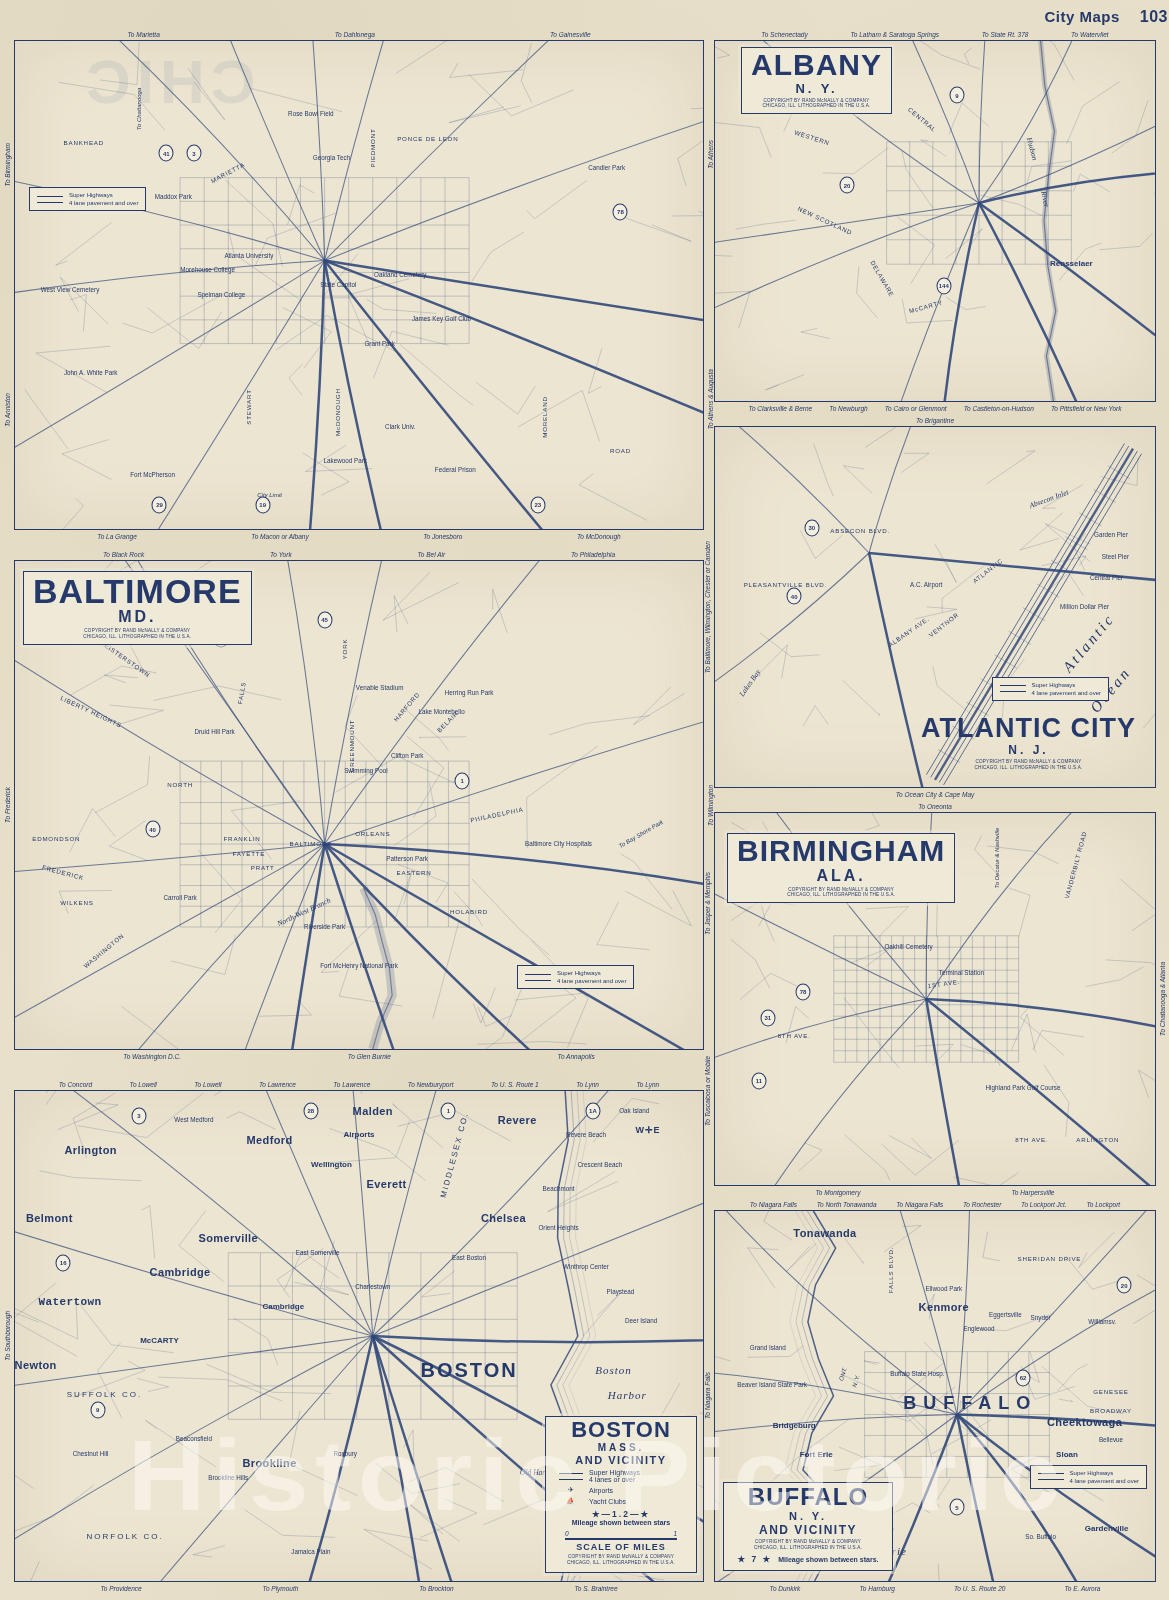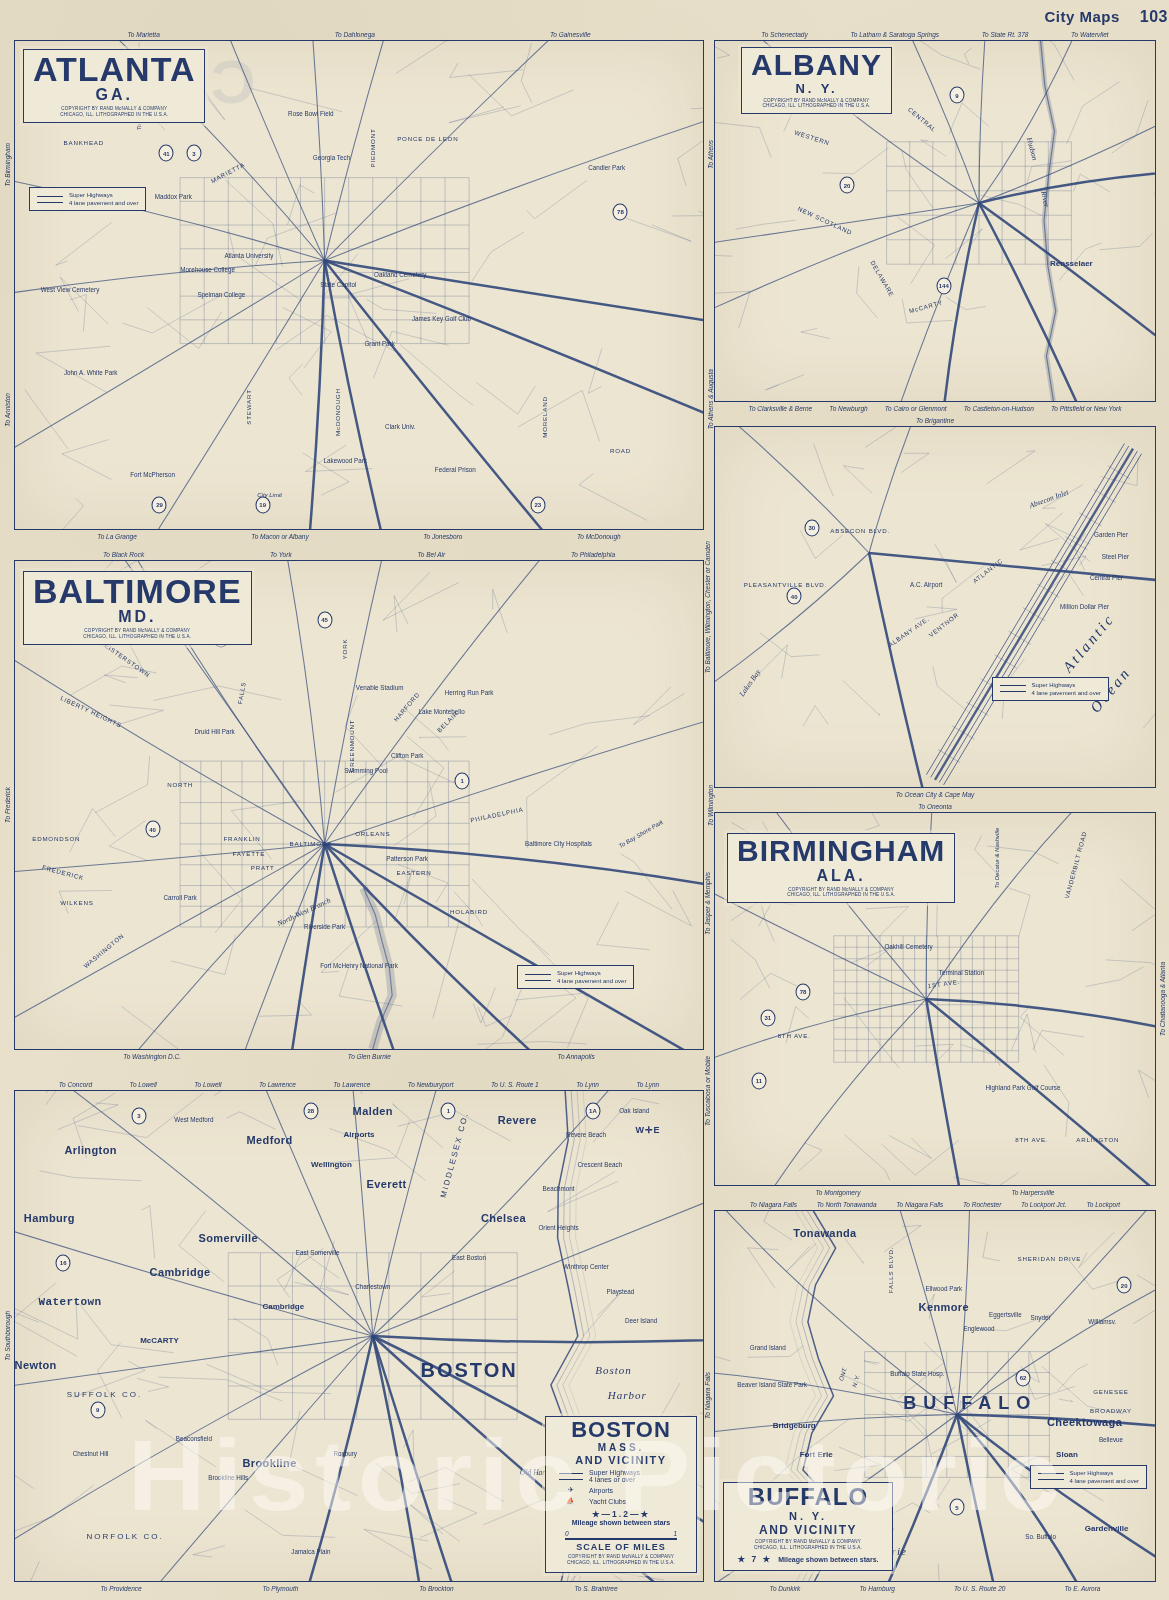--- a/index.html
+++ b/index.html
@@ -183,26 +183,20 @@
           <span class="ml p" style="left: 64%; top: 88%;">Federal Prison</span>
           <span class="ml r" style="left: 34%; top: 75%; transform: translate(-50%, -50%) rotate(-90deg);">STEWART</span>
           <span class="ml r" style="left: 47%; top: 76%; transform: translate(-50%, -50%) rotate(-90deg);">McDONOUGH</span>
           <span class="ml r" style="left: 77%; top: 77%; transform: translate(-50%, -50%) rotate(-90deg);">MORELAND</span>
           <span class="ml r" style="left: 88%; top: 84%;">ROAD</span>
           <span class="ml ev" style="left: 37%; top: 93%;">City Limit</span>
           <span class="ml sh" style="left: 21%; top: 95%;">29</span>
           <span class="ml sh" style="left: 36%; top: 95%;">19</span>
           <span class="ml sh" style="left: 76%; top: 95%;">23</span>
         </div>
-      <div class="tblock" style="left:8px;top:8px">
-        <div class="tcity c34">ATLANTA</div>
-        <div class="tstate st16">GA.</div>
-        <div class="tcopy">COPYRIGHT BY RAND McNALLY &amp; COMPANY</div>
-        <div class="tcopy" style="margin-top:0">CHICAGO, ILL.  LITHOGRAPHED IN THE U.S.A.</div>
-      </div>
       <div class="lgd" style="left:14px;top:146px">
         <span class="sym"></span>
         <span class="txt"><span>Super Highways</span><br><span>4 lane pavement and over</span></span>
       </div>
     </div>
     <div class="erow">
         <span class="">To La Grange</span>
         <span class="">To Macon or Albany</span>
         <span class="">To Jonesboro</span>
         <span class="">To McDonough</span>
@@ -547,20 +541,26 @@
           <span class="ml W" style="left: 85%; top: 60%; transform: translate(-50%, -50%) rotate(-50deg);">Atlantic</span>
           <span class="ml W" style="left: 90%; top: 73%; transform: translate(-50%, -50%) rotate(-50deg);">Ocean</span>
           <span class="ml w" style="left: 8%; top: 71%; transform: translate(-50%, -50%) rotate(-55deg);">Lakes Bay</span>
           <span class="ml sh" style="left: 22%; top: 28%;">30</span>
           <span class="ml sh" style="left: 18%; top: 47%;">40</span>
         </div>
       <div class="lgd" style="right:46px;bottom:86px">
         <span class="sym"></span>
         <span class="txt"><span>Super Highways</span><br><span>4 lane pavement and over</span></span>
       </div>
+      <div class="tblock nob" style="right:10px;bottom:12px">
+        <div class="tcity c27">ATLANTIC CITY</div>
+        <div class="tstate st12">N. J.</div>
+        <div class="tcopy">COPYRIGHT BY RAND McNALLY &amp; COMPANY</div>
+        <div class="tcopy" style="margin-top:0">CHICAGO, ILL.  LITHOGRAPHED IN THE U.S.A.</div>
+      </div>
     </div>
     <div class="erow">
         <span class="">To Ocean City &amp; Cape May</span>
       </div>
     <div class="ecol left">
         <span class="">To Baltimore, Wilmington, Chester or Camden</span>
       </div>
   </div>
 
   <div class="panel" style="left:714px;top:800px;width:442px;height:398px">
@@ -786,21 +786,21 @@
           <span class="ml p" style="left: 83%; top: 9%;">Revere Beach</span>
           <span class="ml p" style="left: 85%; top: 15%;">Crescent Beach</span>
           <span class="ml p" style="left: 79%; top: 20%;">Beachmont</span>
           <span class="ml p" style="left: 90%; top: 4%;">Oak Island</span>
           <span class="ml T" style="left: 71%; top: 26%;">Chelsea</span>
           <span class="ml p" style="left: 79%; top: 28%;">Orient Heights</span>
           <span class="ml p" style="left: 83%; top: 36%;">Winthrop Center</span>
           <span class="ml p" style="left: 88%; top: 41%;">Playstead</span>
           <span class="ml p" style="left: 91%; top: 47%;">Deer Island</span>
           <span class="ml T" style="left: 11%; top: 12%;">Arlington</span>
-          <span class="ml T" style="left: 5%; top: 26%;">Hamburg</span>
+          <span class="ml T" style="left: 5%; top: 26%;">Belmont</span>
           <span class="ml T" style="left: 31%; top: 30%;">Somerville</span>
           <span class="ml p" style="left: 44%; top: 33%;">East Somerville</span>
           <span class="ml T" style="left: 24%; top: 37%;">Cambridge</span>
           <span class="ml t" style="left: 39%; top: 44%;">Cambridge</span>
           <span class="ml p" style="left: 52%; top: 40%;">Charlestown</span>
           <span class="ml p" style="left: 66%; top: 34%;">East Boston</span>
           <span class="ml T" style="left: 8%; top: 43%; font-family: Liberation Mono, monospace;">Watertown</span>
           <span class="ml T" style="left: 3%; top: 56%;">Newton</span>
           <span class="ml t" style="left: 21%; top: 51%;">McCARTY</span>
           <span class="ml C" style="left: 66%; top: 57%;">BOSTON</span>

